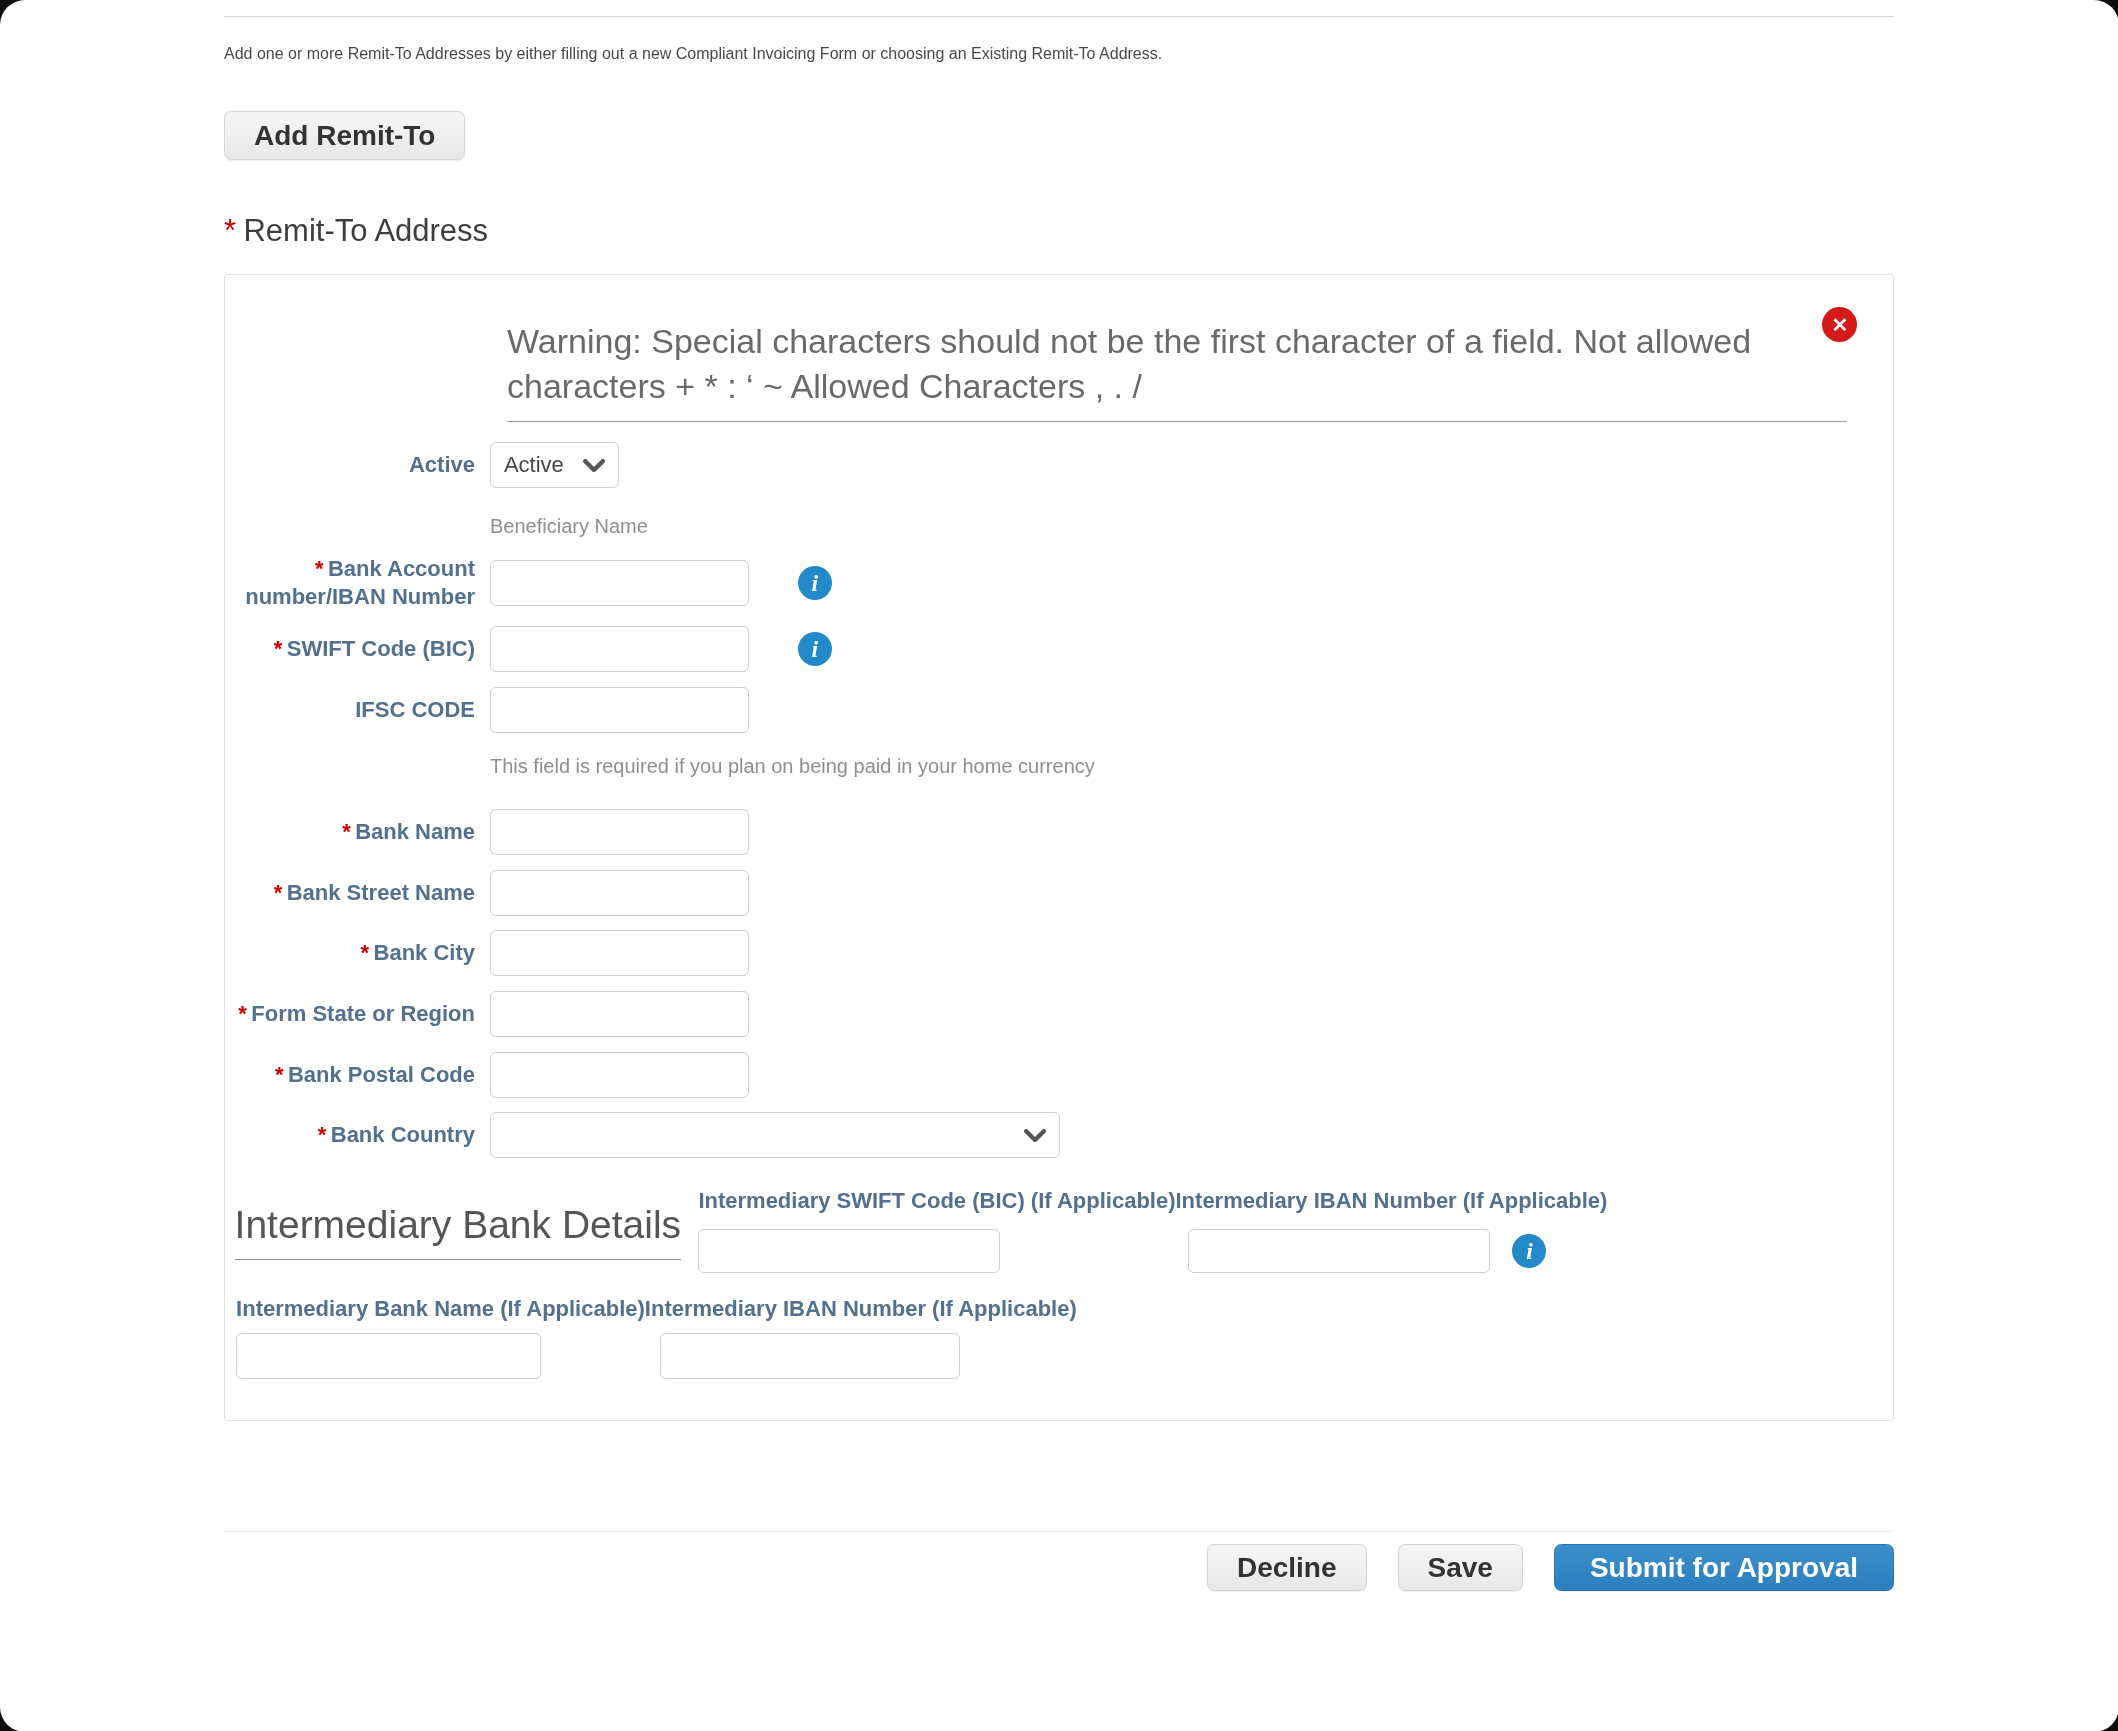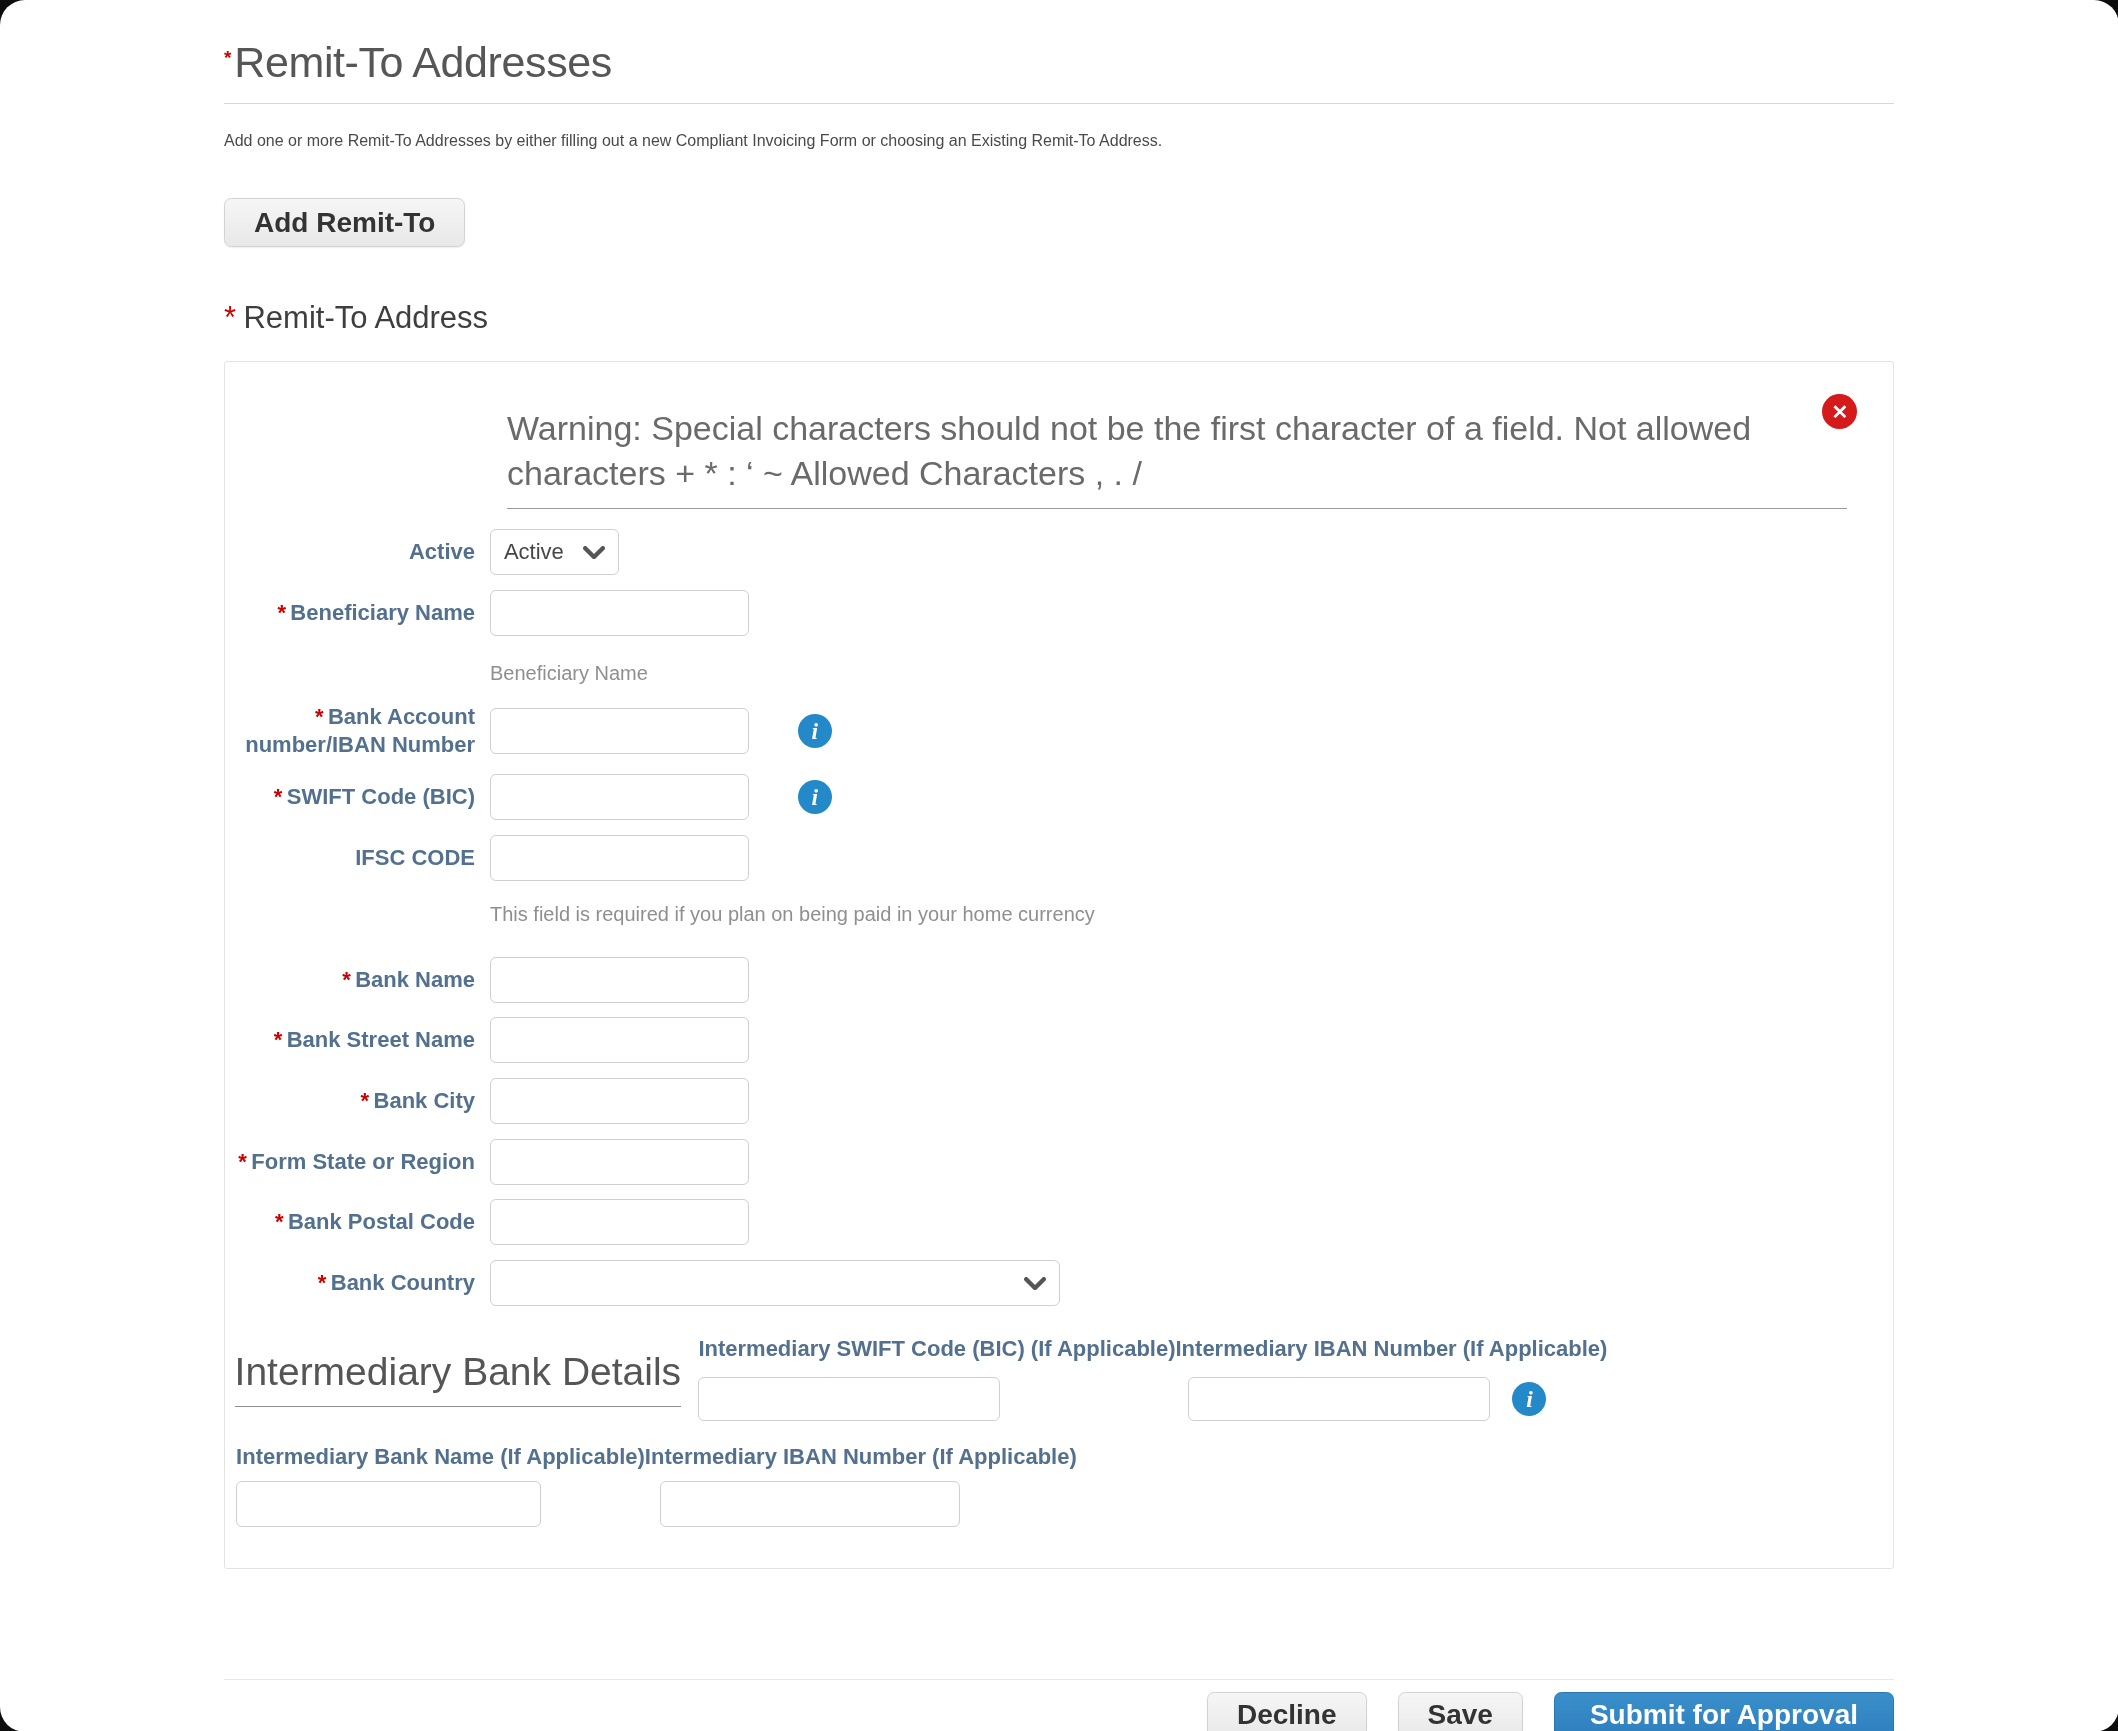--- a/index.html
+++ b/index.html
@@ -172,23 +172,20 @@
   .footer-actions .btn { height: 47px; }
   .submit-btn { padding: 0 35px; }
 </style>
 </head>
 <body>
 
 <div class="window">
   <div class="content">
 
     
-    <div class="page-title-row">
-      <span class="title-req">*</span><span class="page-title">Remit-To Addresses</span>
-    </div>
     <hr class="title-rule">
     <p class="description">Add one or more Remit-To Addresses by either filling out a new Compliant Invoicing Form or choosing an Existing Remit-To Address.</p>
 
     <button class="btn add-remit-btn">Add Remit-To</button>
 
     
     <div class="section-title-row">
       <span class="section-req">*</span><span>Remit-To Address</span>
     </div>
 
@@ -207,26 +204,20 @@
           <div class="frow-field">
             <div class="fake-select select-active">
               <span>Active</span>
               <svg class="chev" viewBox="0 0 30 18">
                   <polyline points="3,3 15,15 27,3"></polyline>
                 </svg>
             </div>
           </div>
         </div>
 
-        <div class="frow">
-          <div class="frow-label"><span class="req">*</span><span>Beneficiary Name</span></div>
-          <div class="frow-field">
-            <input class="text" type="text" value="" style="">
-          </div>
-        </div>
         <div class="helper helper-beneficiary">Beneficiary Name</div>
 
         <div class="frow">
           <div class="frow-label"><span class="req">*</span><span>Bank Account number/IBAN Number</span></div>
           <div class="frow-field">
             <input class="text" type="text" value="" style="">
             <div class="info-icon">i</div>
           </div>
         </div>
 

